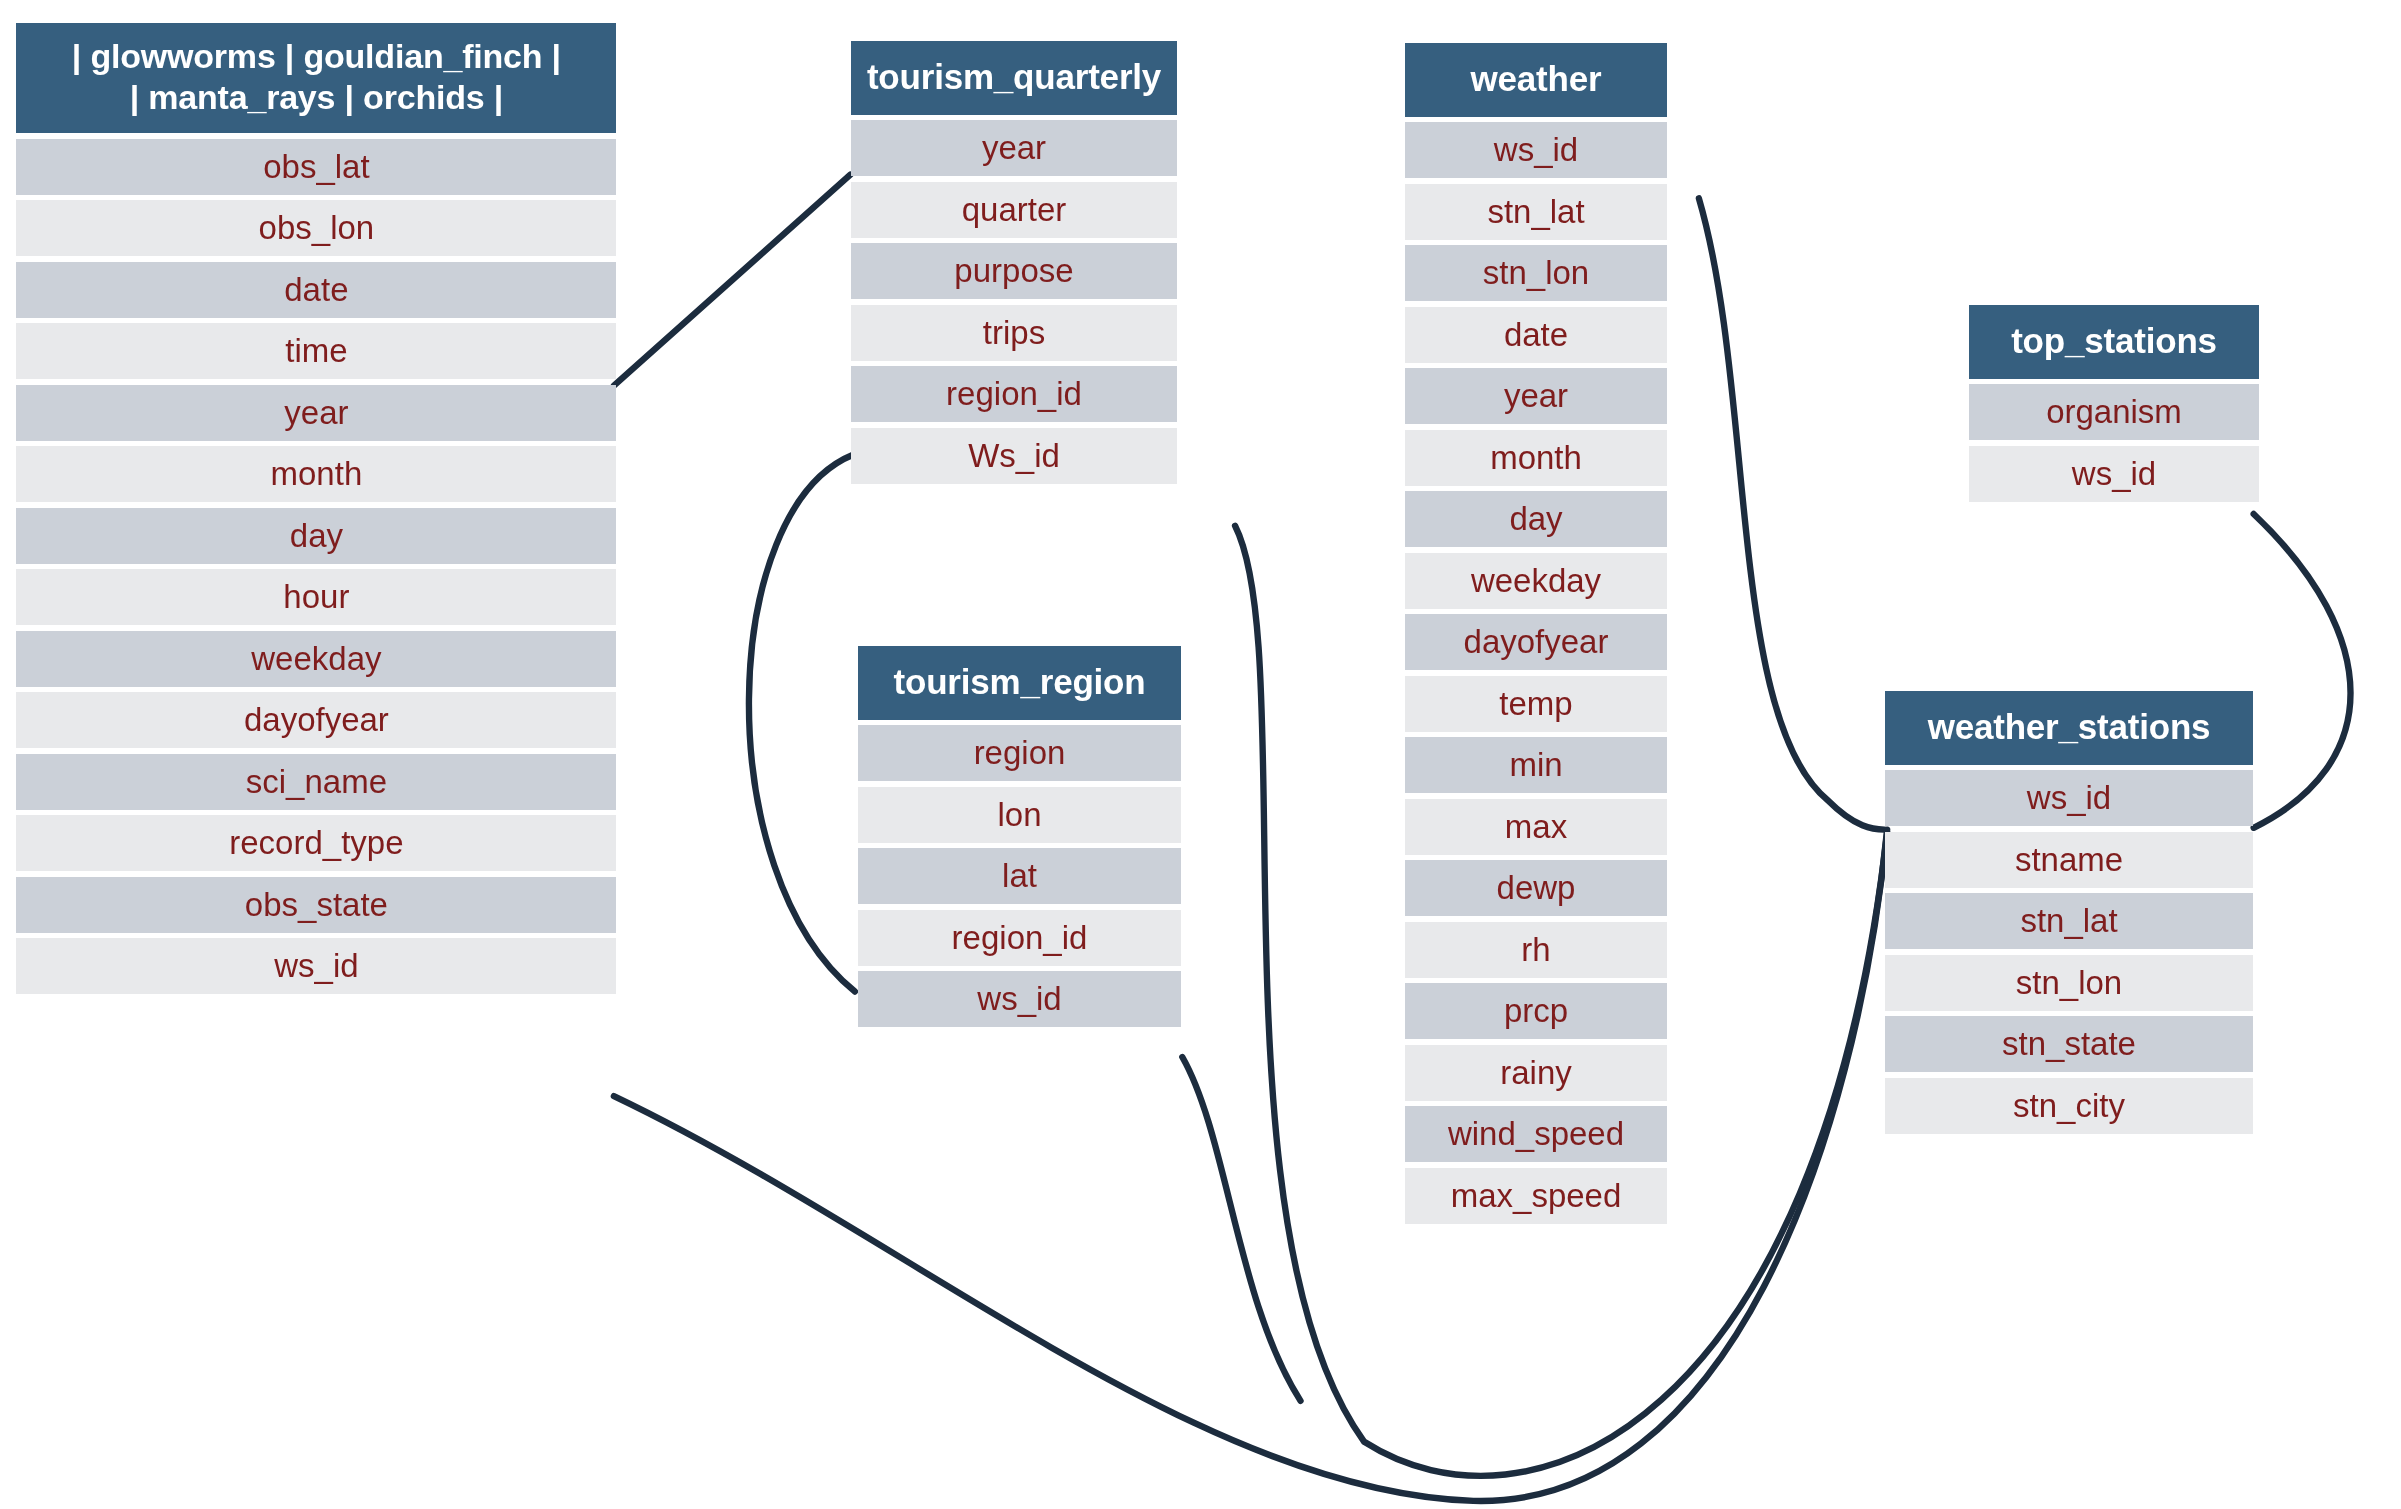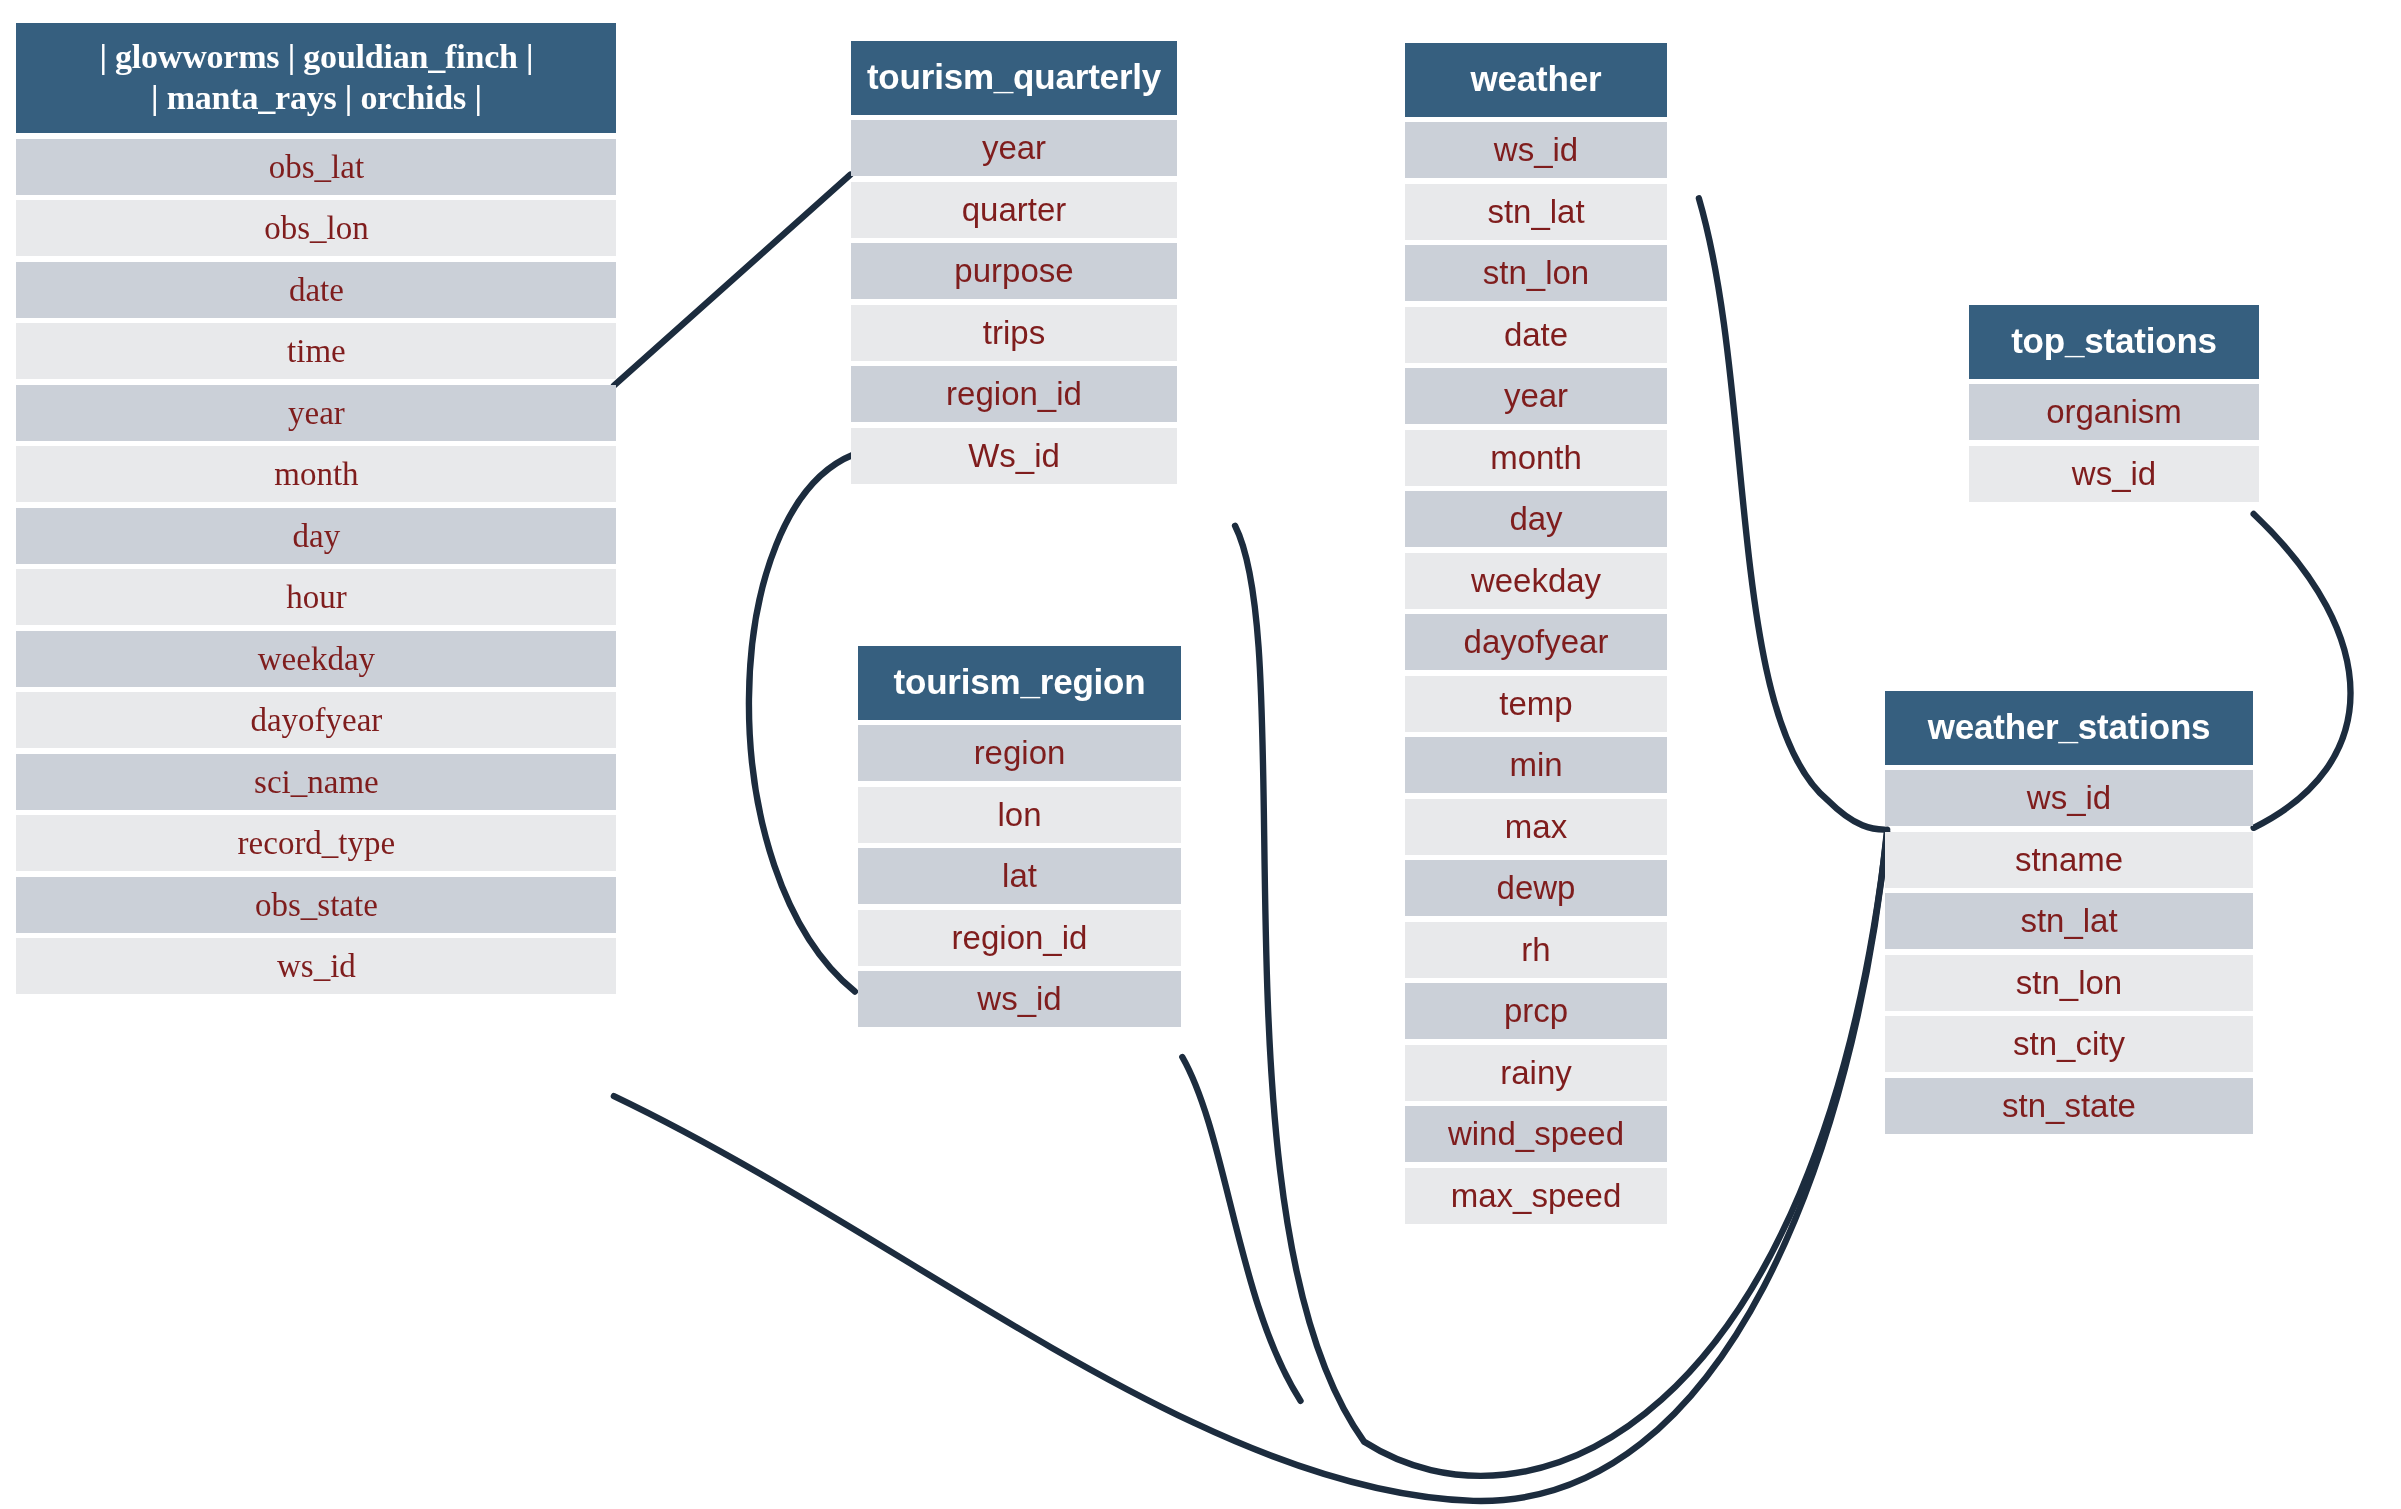--- a/index.html
+++ b/index.html
@@ -58,21 +58,21 @@
     line-height: 56px;
     box-sizing: border-box;
     margin-bottom: 5.5px;
     white-space: nowrap;
     overflow: hidden;
   }
   .row.odd  { background: #cbd0d8; }
   .row.even { background: #e8e9eb; }
 
   
-  #ent-organisms        { left: 16.4px;   top: 23px;   width: 600px; font-family: Liberation Serif, serif; }
+  #ent-organisms        { left: 16.4px;   top: 23px;   width: 600px; }
   #ent-tourism-quarterly{ left: 851px;  top: 41px;   width: 326px; }
   #ent-tourism-region   { left: 858px;  top: 646px;  width: 323px; }
   #ent-weather          { left: 1405px; top: 43px;   width: 262px; }
   #ent-top-stations     { left: 1969px; top: 305px;  width: 290px; }
   #ent-weather-stations { left: 1885px; top: 675px;  width: 368px; margin-top: 16px; }
 </style>
 </head>
 <body>
 
 <div id="canvas">
@@ -174,19 +174,19 @@
     </div>
   </div>
 
   <div class="entity" id="ent-weather-stations">
     <div class="entity-header">weather_stations</div>
     <div class="rows">
       <div class="row odd">ws_id</div>
       <div class="row even">stname</div>
       <div class="row odd">stn_lat</div>
       <div class="row even">stn_lon</div>
+      <div class="row odd">stn_state</div>
       <div class="row even">stn_city</div>
-      <div class="row odd">stn_state</div>
     </div>
   </div>
 
 </div>
 
 
 </body></html>

